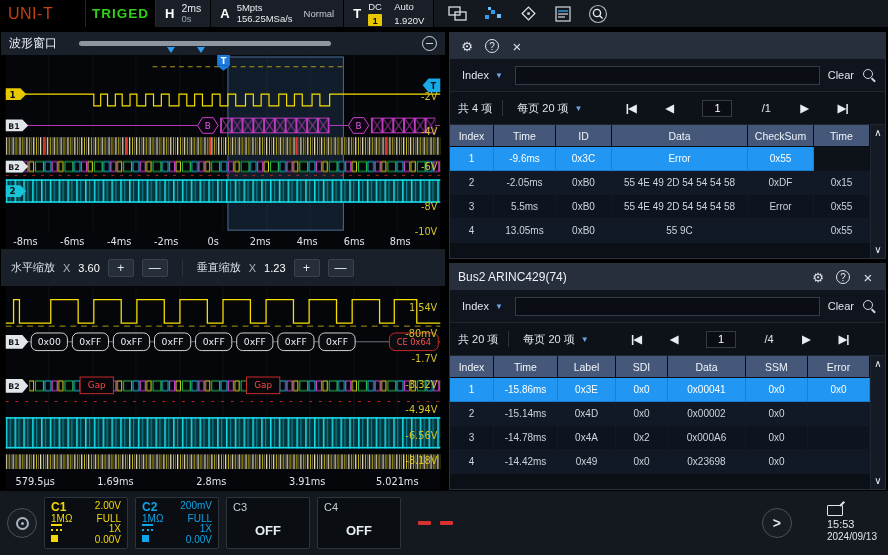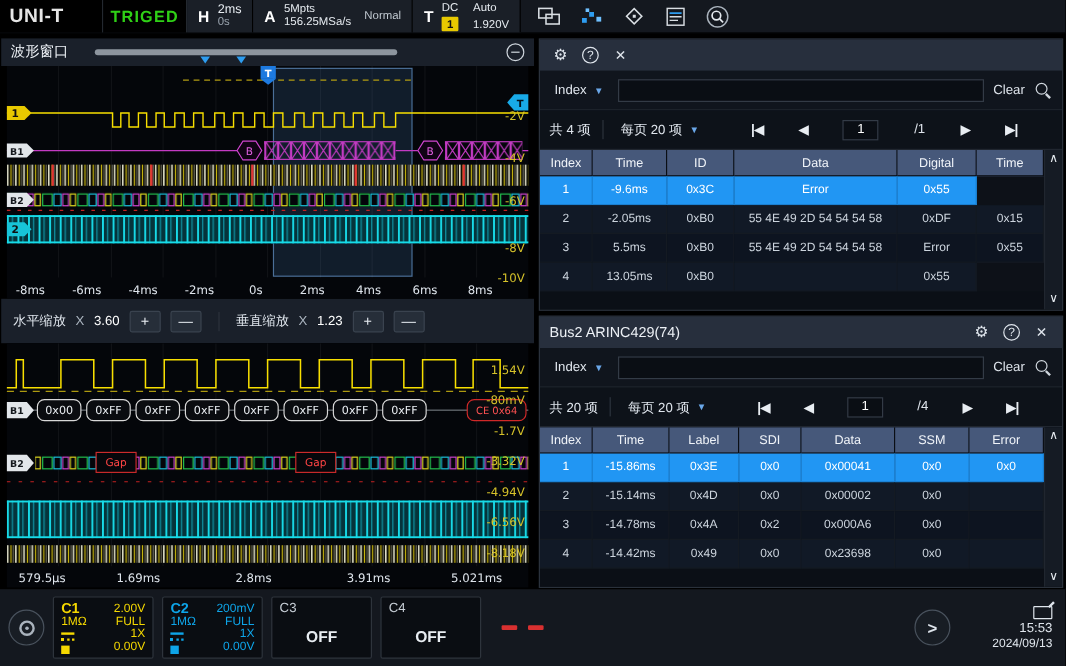--- a/index.html
+++ b/index.html
@@ -3,21 +3,21 @@
 <meta charset="utf-8">
 <style>
   *{box-sizing:border-box;margin:0;padding:0}
   html,body{width:888px;height:555px;overflow:hidden;background:#000;
     font-family:"Liberation Sans","DejaVu Sans",sans-serif;color:#dfe5ec}
   .app{width:888px;height:555px;display:flex;flex-direction:column}
 
   
   .topbar{height:28px;background:#14181f;display:flex;align-items:stretch;border-bottom:1px solid #000}
   .logo-wrap{width:86px;background:#000;display:flex;align-items:center;padding-left:8px;border-right:1px solid #23282f}
-  .logo{font-weight:bold;font-size:16px;letter-spacing:.5px;color:#e5e5e5}
+  .logo{font-weight:normal;font-size:16px;letter-spacing:.5px;color:#c2410c}
   .trig{width:70px;display:flex;align-items:center;justify-content:center;color:#2fd016;font-weight:bold;
     font-size:13.5px;letter-spacing:1px;background:#000;border-right:1px solid #23282f}
   .tbseg{display:flex;align-items:center;padding:0 9px;border-right:1px solid #000;background:#1a1f27;gap:7px}
   .tbkey{font-weight:bold;font-size:13px;color:#fff}
   .tbcol{display:flex;flex-direction:column;line-height:1.15;justify-content:center}
   .tbv{font-size:10.5px;color:#e6ebf0}
   .tbv.sm{font-size:9.5px}
   .tbd{font-size:9.5px;color:#9aa4af}
   .mode{margin-left:4px;color:#c2cad2;font-size:9.5px}
   .chip1{background:#e8c900;color:#111;font-size:9.5px;font-weight:bold;width:14px;height:12px;
@@ -96,35 +96,35 @@
   .bottombar{height:65px;background:#14181f;border-top:1px solid #000;display:flex;align-items:center;
     gap:7px;padding:0 7px}
   .fbtn{width:30px;height:30px;border:1.5px solid #49525d;border-radius:50%;display:flex;align-items:center;
     justify-content:center;background:#181d24;flex:0 0 auto}
   .dial-ic{width:13px;height:13px;border:2px solid #aab3bd;border-radius:50%;position:relative}
   .dial-ic::after{content:"";position:absolute;left:3px;top:3px;width:3px;height:3px;background:#aab3bd;border-radius:50%}
   .chev{color:#dfe5ec;font-size:14px;font-weight:bold}
   .chbox{width:84px;height:52px;background:#0a0d12;border:1px solid #2e343c;border-radius:2px;
     padding:3px 6px;display:flex;flex-direction:column;justify-content:space-between;flex:0 0 auto}
   .chbox.c1{color:#f5d800}.chbox.c2{color:#0ea5e9}
-  .cr{display:flex;justify-content:space-between;align-items:flex-end;font-size:10px;line-height:1}
+  .cr{display:flex;justify-content:space-between;align-items:flex-start;font-size:10px;line-height:1}
   .cn{font-size:12px;font-weight:bold}
   .chbox.offbox{color:#b9c1c9}
   .cn3{font-size:11px;color:#c7ced6}
   .coff{font-size:13px;font-weight:bold;text-align:center;color:#e8edf2;margin-top:2px}
   .dcic{width:11px;height:7px;border-top:2px solid currentColor;border-bottom:2px dotted currentColor}
   .gnd{width:7px;height:7px;background:currentColor;display:inline-block}
   .dig{width:94px;color:#dfe5ec}
   .dr1{font-size:10px}
   .dr2{display:flex;align-items:center;gap:5px}
   .dnum{font-size:9px;color:#dfe5ec}
   .recmarks{display:flex;align-items:center;gap:9px;margin-left:10px}
   .recmarks span{width:13px;height:4px;background:#d93030;border-radius:1px;display:inline-block}
   .spacer{flex:1}
-  .clockbox{display:flex;flex-direction:column;align-items:flex-end;gap:1px;margin:0 4px 0 28px}
+  .clockbox{display:flex;flex-direction:column;gap:1px;margin:0 4px 0 28px}
   .shot-ic{width:16px;height:11px;border:1.5px solid #dfe5ec;border-radius:1px;position:relative;margin-bottom:1px}
   .shot-ic::after{content:"";position:absolute;right:-3px;top:-3px;width:6px;height:1.5px;background:#dfe5ec;transform:rotate(-45deg)}
   .ftime{font-size:11px}.fdate{font-size:10px}
 </style>
 </head>
 <body>
 
 <div class="app">
 
   <header class="topbar">
@@ -449,21 +449,21 @@
             <button class="pgb">▶|</button>
           </div>
         </div>
         <div class="tbl-wrap">
           <div class="tbl bus1">
             <div class="thead">
               <span class="th">Index</span>
               <span class="th">Time</span>
               <span class="th">ID</span>
               <span class="th">Data</span>
-              <span class="th">Digital</span>
+              <span class="th">CheckSum</span>
               <span class="th">Time</span>
             </div>
             <div class="trow sel">
               <span class="td">1</span>
               <span class="td">-9.6ms</span>
               <span class="td">0x3C</span>
               <span class="td">Error</span>
               <span class="td">0x55</span>
             </div>
             <div class="trow alt">
@@ -479,20 +479,21 @@
               <span class="td">5.5ms</span>
               <span class="td">0xB0</span>
               <span class="td">55 4E 49 2D 54 54 54 58</span>
               <span class="td">Error</span>
               <span class="td">0x55</span>
             </div>
             <div class="trow alt">
               <span class="td">4</span>
               <span class="td">13.05ms</span>
               <span class="td">0xB0</span>
+              <span class="td">55 9C</span>
               <span class="td"></span>
               <span class="td">0x55</span>
             </div>
             <div class="tfill"></div>
           </div>
           <div class="vscroll">
             <span class="vs-arr">∧</span>
             <span class="vs-arr">∨</span>
           </div>
         </div>

